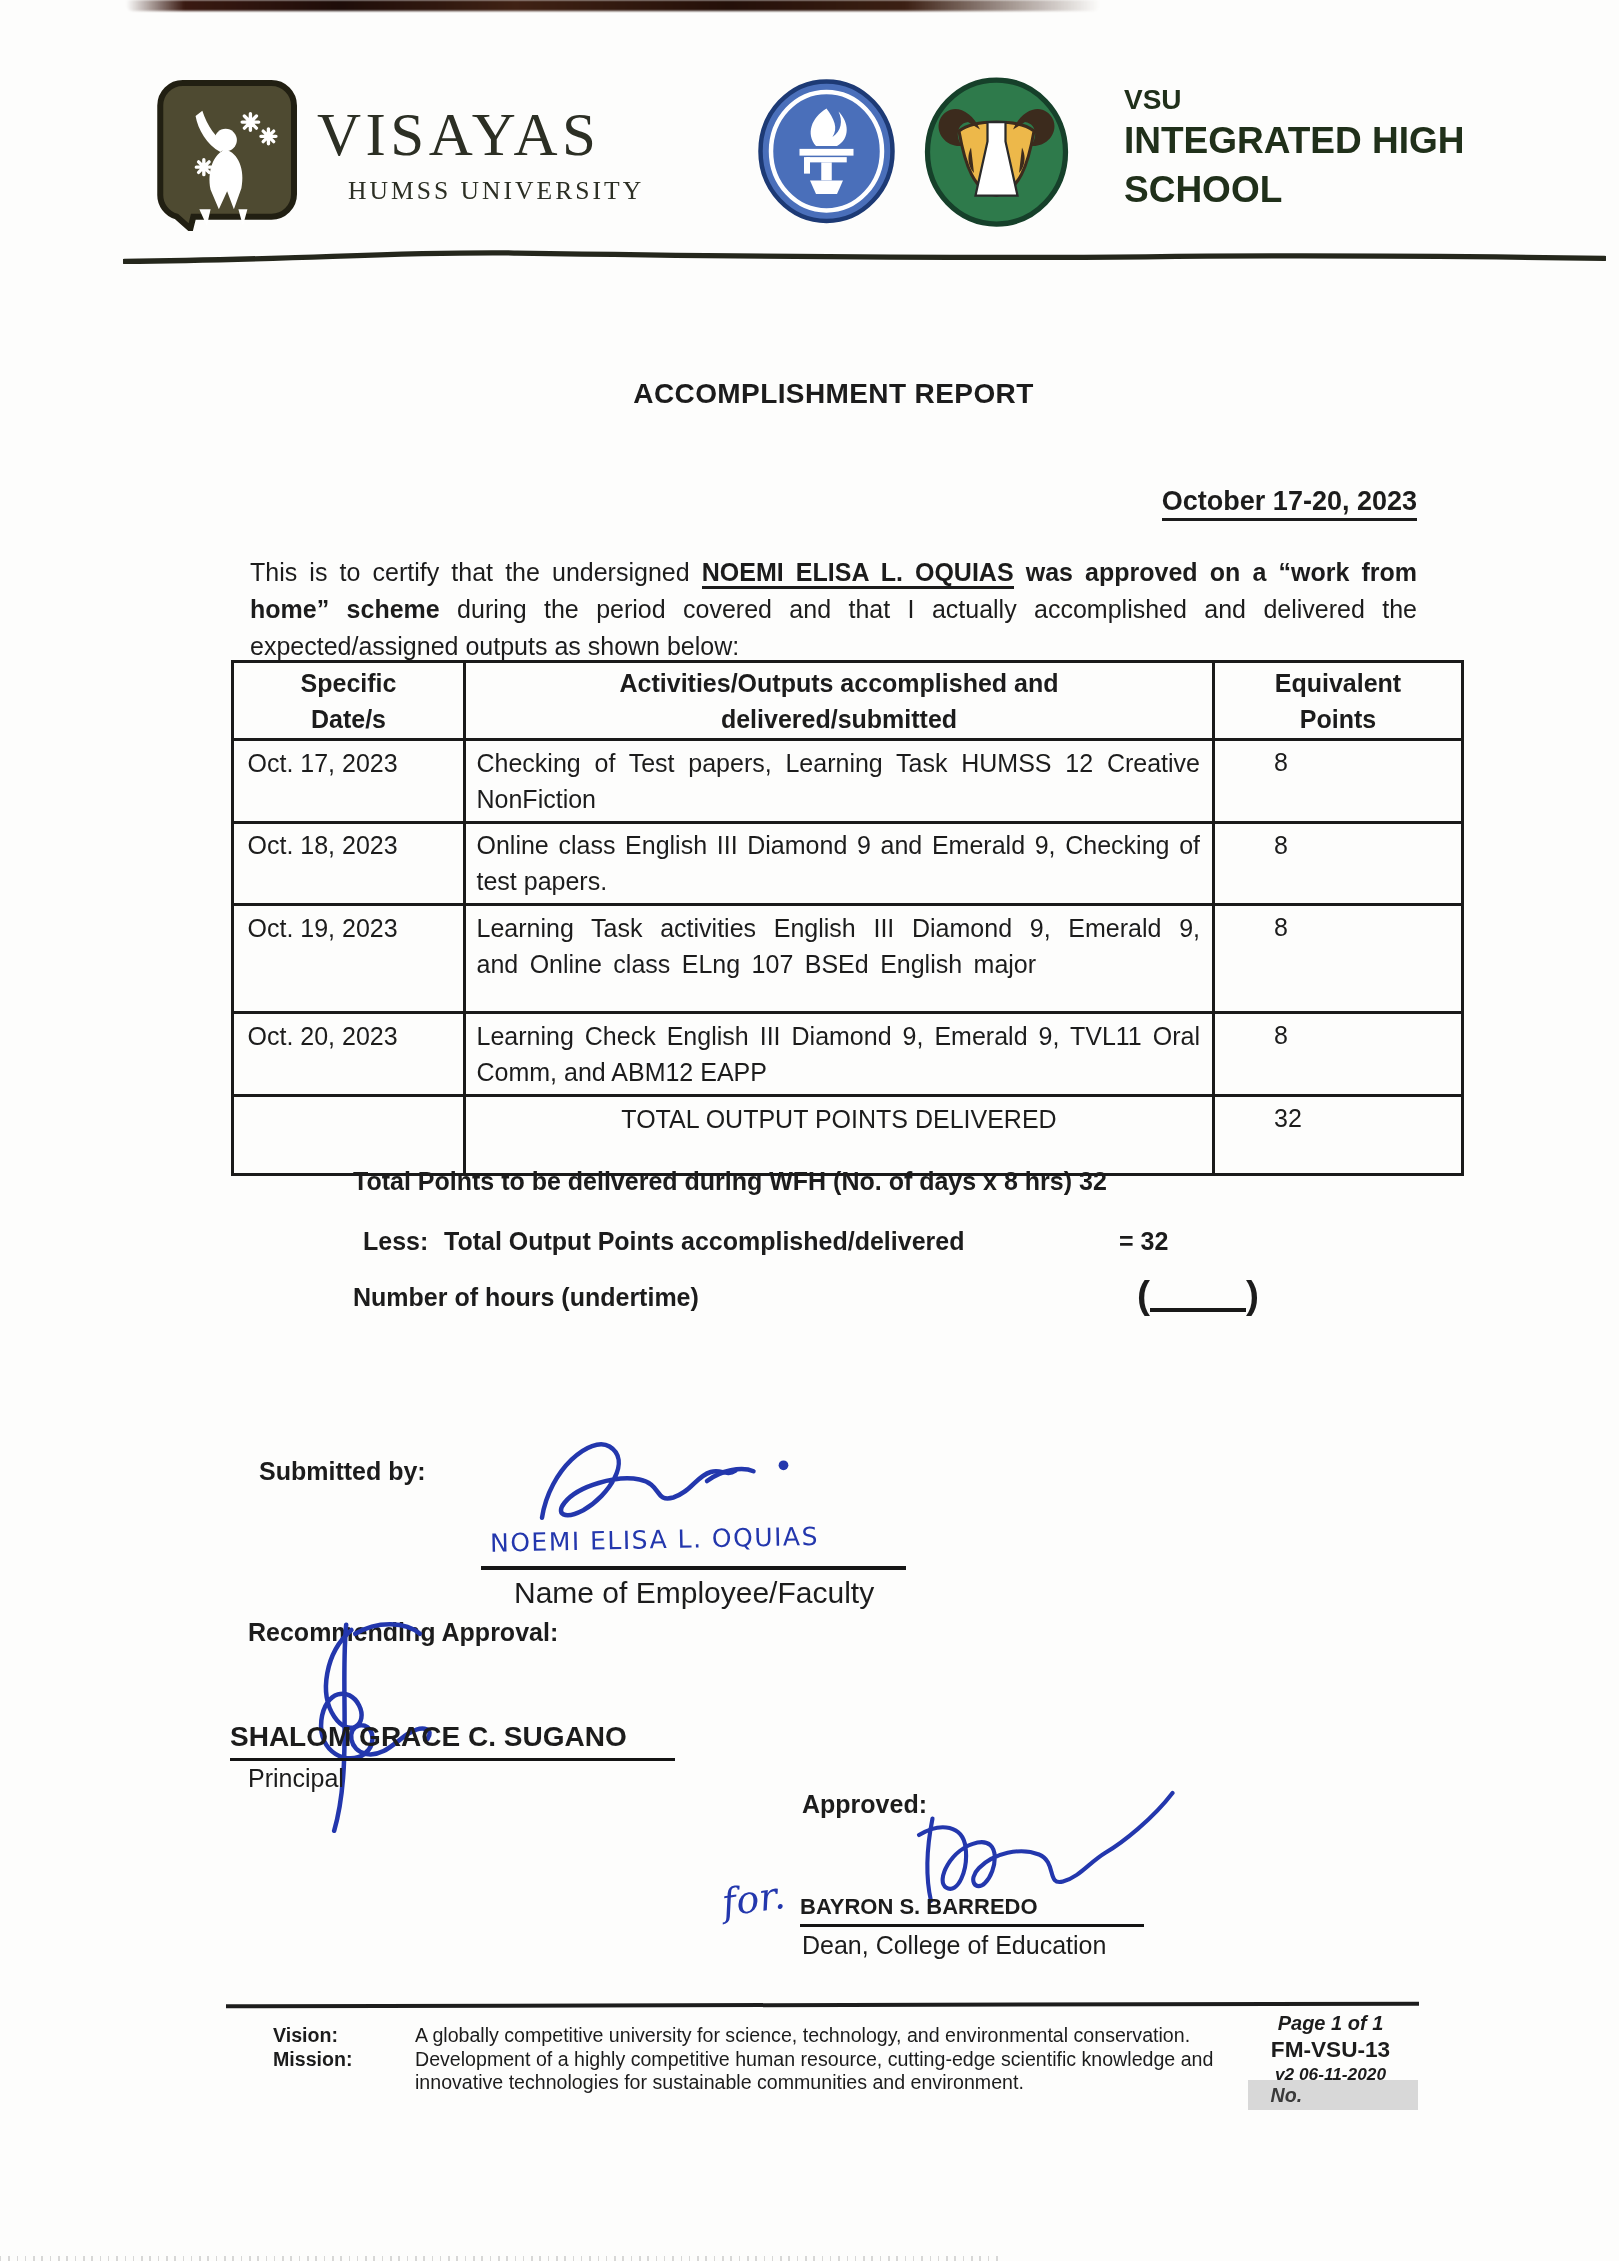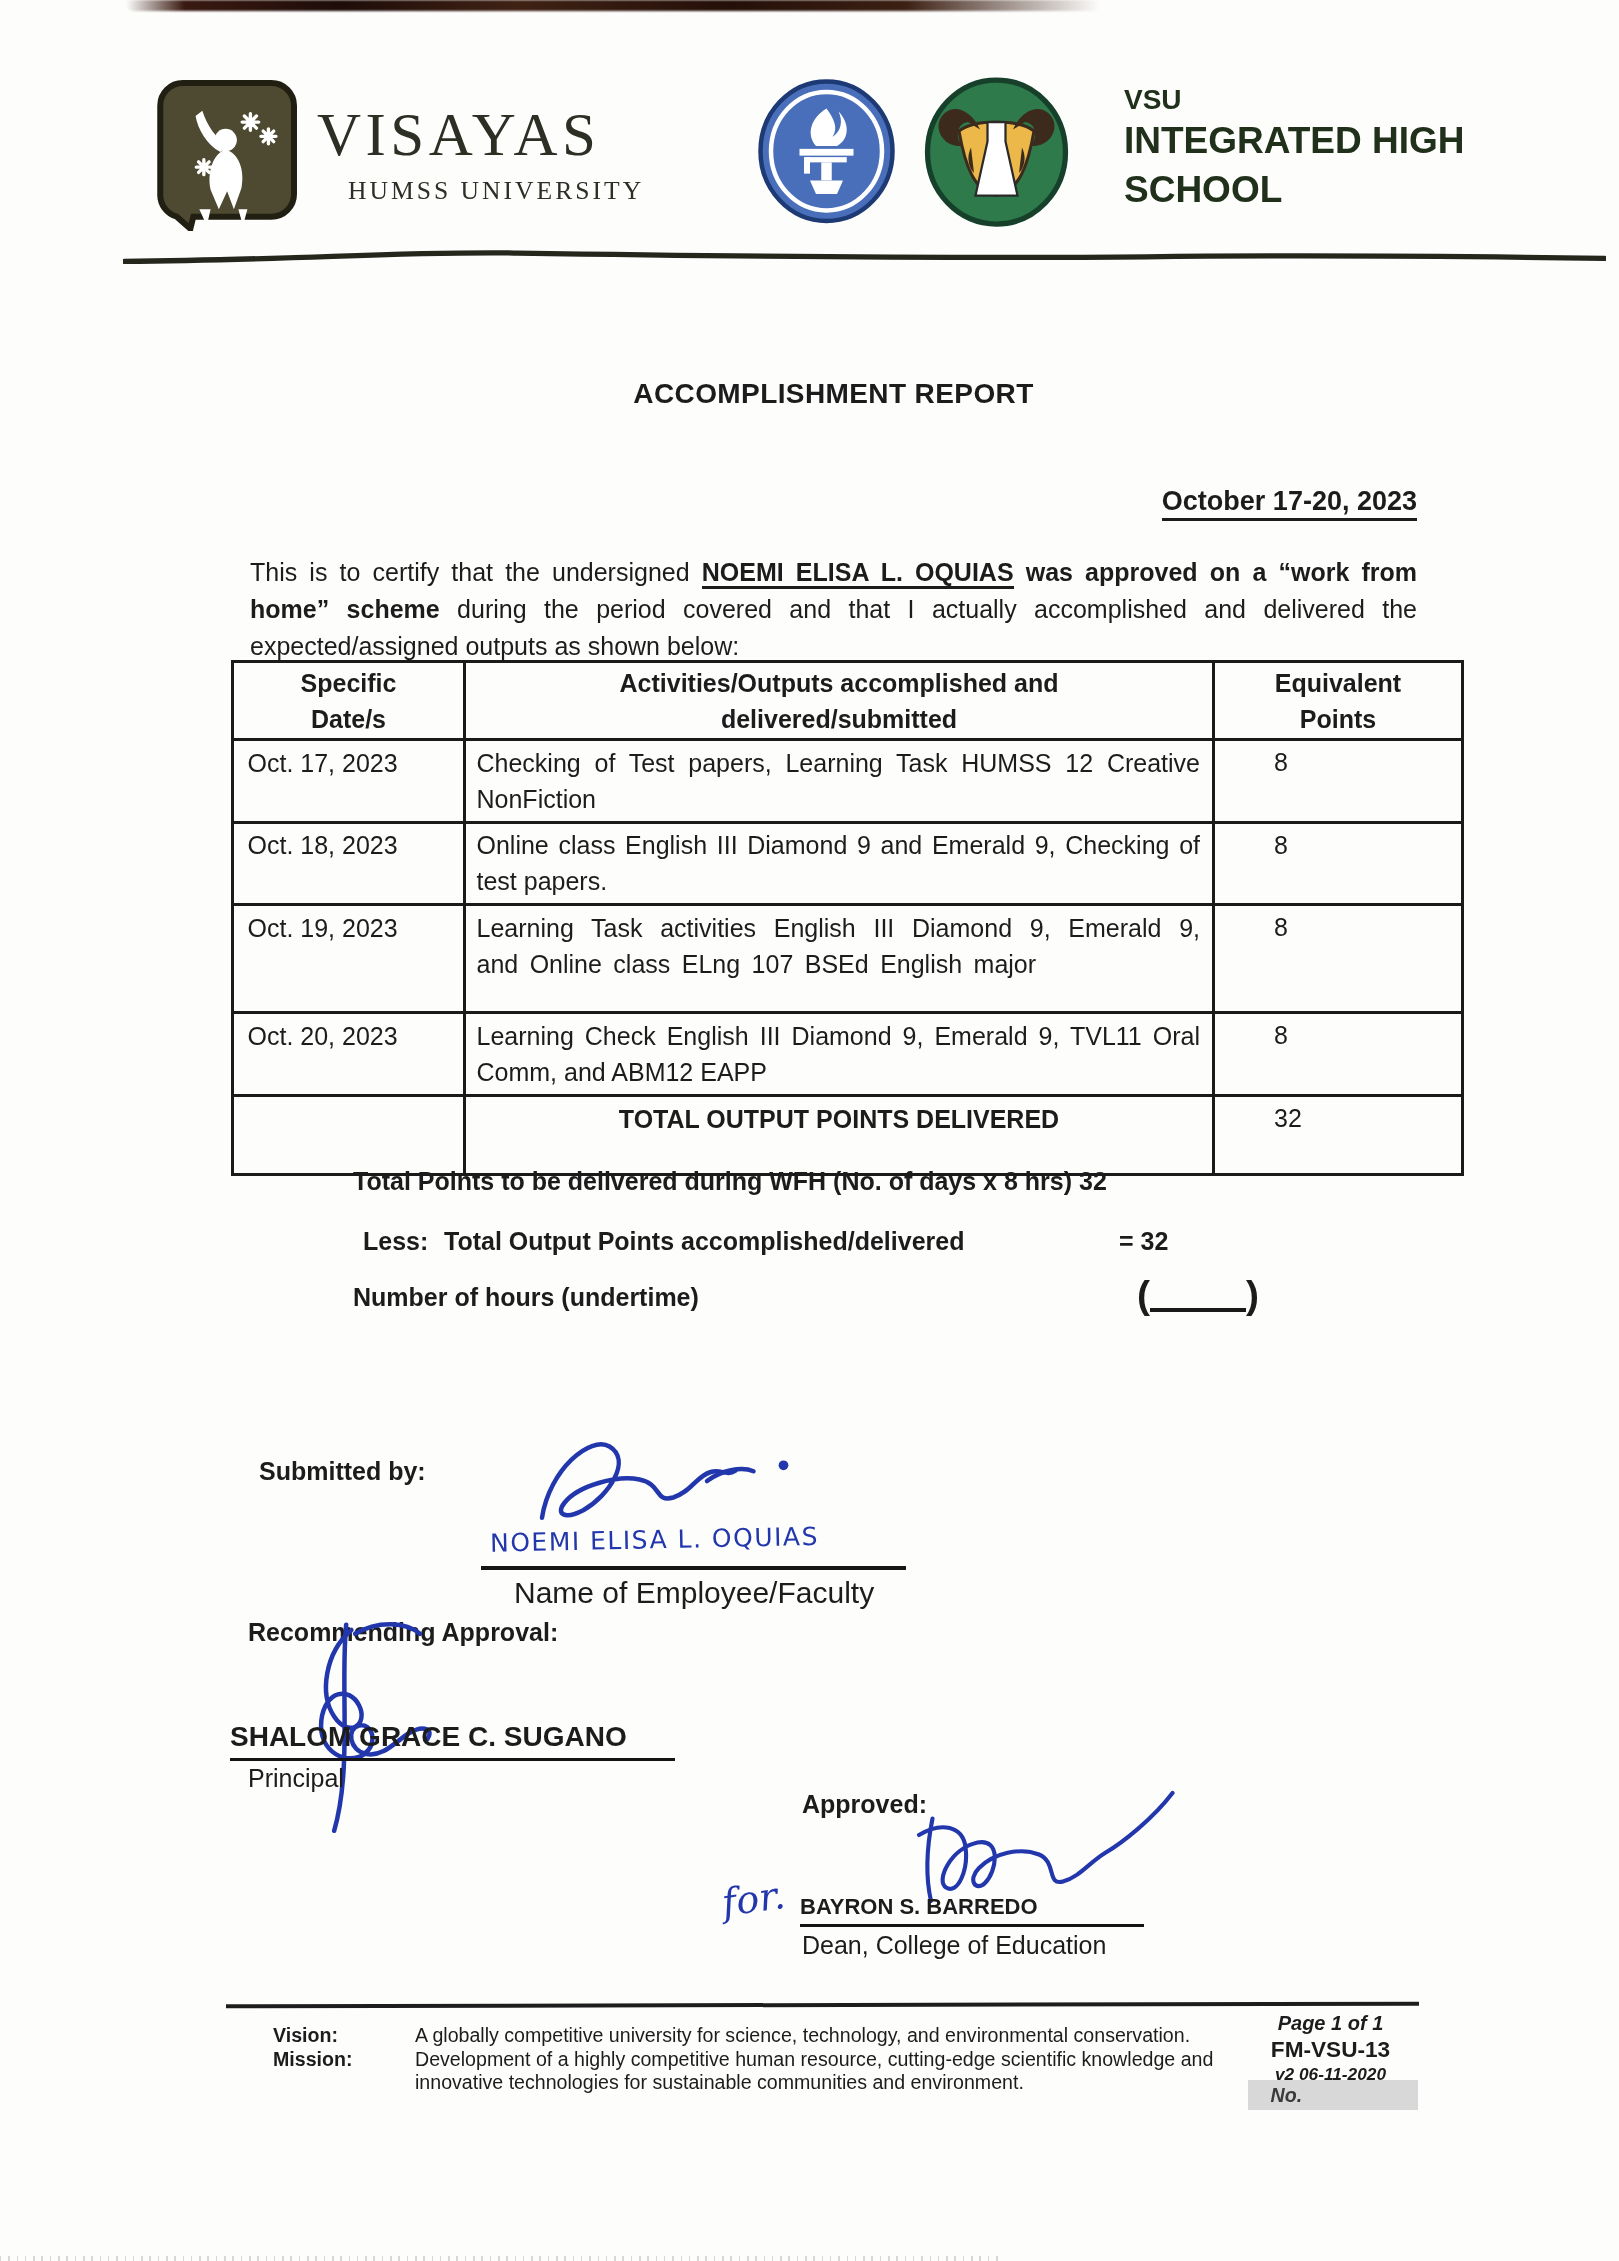--- a/index.html
+++ b/index.html
@@ -50,21 +50,21 @@
   table.report{border-collapse:collapse;table-layout:fixed;width:1230px;
     font-size:25px;line-height:36px;padding-left:23px;}
   table.report th,table.report td{border:3px solid #1a1a1a;}
   th.h{font-weight:bold;text-align:center;vertical-align:middle;padding:1.5px 0;}
   th.h .constrain-date{width:128px;margin:0 auto;}
   th.h .constrain-act{width:541px;margin:0 auto;}
   th.h .constrain-pts{width:158px;margin:0 auto;}
   td.date-cell{vertical-align:top;padding:3.8px 4.5px 3.8px 13.5px;white-space:nowrap;}
   td.act-cell{vertical-align:top;padding:3.8px 12px 3.8px 10.5px;text-align:justify;}
   td.pts-cell{vertical-align:top;padding:3px 0 0 59px;}
-  td.total-cell{vertical-align:top;text-align:center;font-weight:bold;padding-top:4.5px;margin-top:30px;}
+  td.total-cell{vertical-align:top;text-align:center;font-weight:normal;padding-top:4.5px;margin-top:30px;}
   
   .sum-wfh{position:absolute;left:353px;top:1167px;font-size:25px;font-weight:bold;}
   .sum-less-label{position:absolute;left:363px;top:1227px;font-size:25px;font-weight:bold;}
   .sum-less-text{position:absolute;left:444px;top:1227px;font-size:25px;font-weight:bold;}
   .sum-less-value{position:absolute;left:1119px;top:1227px;font-size:25px;font-weight:bold;}
   .sum-undertime{position:absolute;left:353px;top:1283px;font-size:25px;font-weight:bold;}
   .undertime-blank{position:absolute;left:1137px;top:1277px;display:flex;align-items:flex-end;}
   .undertime-blank .paren{font-size:39px;font-weight:bold;line-height:35px;}
   .undertime-blank .blankline{width:96px;height:30px;border-bottom:4.5px solid #191919;}
   

